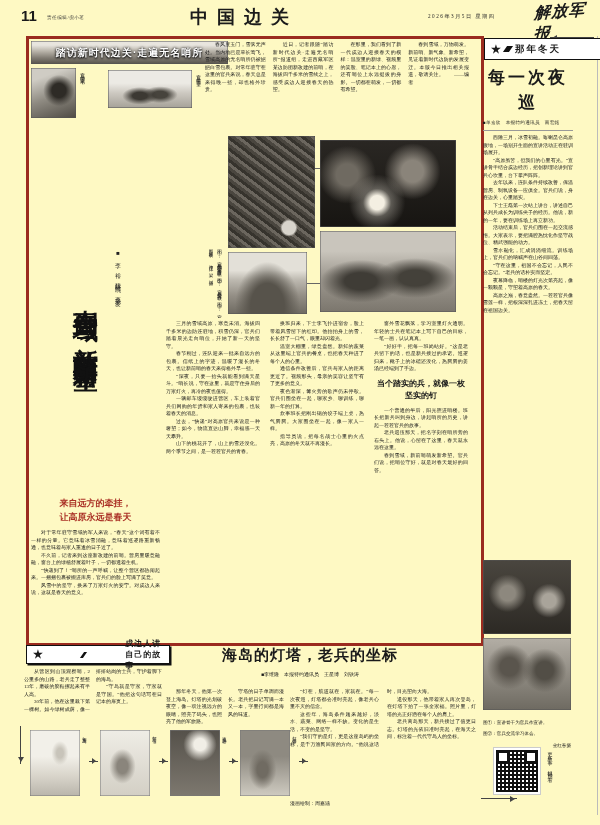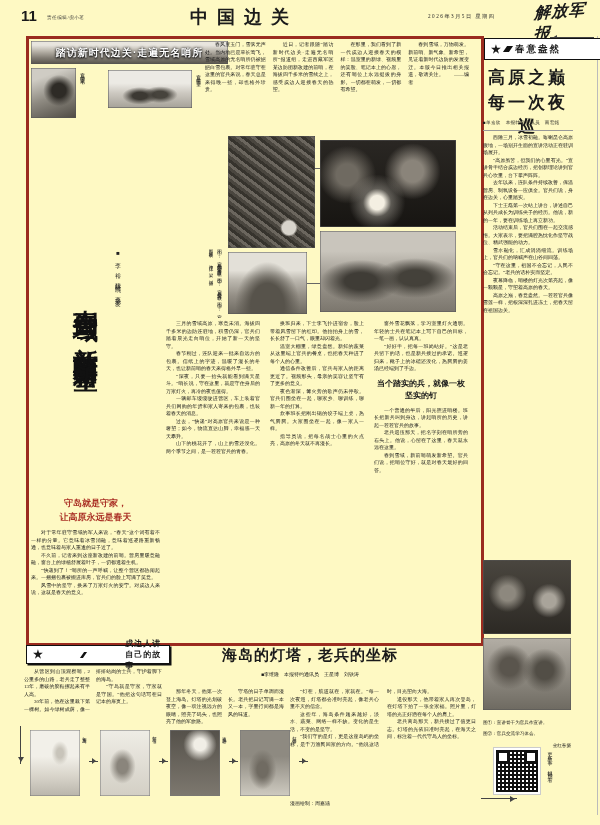--- a/index.html
+++ b/index.html
@@ -160,21 +160,21 @@
   <div class="abs ph ph-fire g-fire"></div>
   <div class="abs ph ph-group g-group"></div>
   <div class="abs ph ph-callig g-callig"></div>
   <div class="abs cl-line1"></div>
   <div class="abs cl-line2"></div>
   <div class="abs cl-cap">图①：官兵夜间围坐篝火旁取暖。图②：官兵挥毫写春联。图③：官兵与驻地群众围坐联欢。　卢汪洋、梁　晨摄</div>
 
   <div class="abs feat-h">春到雪域：新前哨萌发新希望</div>
   <div class="abs feat-by">■李　裕　魏晓凯　李爱爱</div>
   <div class="abs kicker">
-    <div>守岛就是守家，</div>
+    <div>来自远方的牵挂，</div>
     <div>让高原永远是春天</div>
   </div>
   <div class="abs txt feat-left-body">
       <p>对于常年驻守雪域的军人来说，“春天”这个词有着不一样的分量。它意味着冰雪消融，意味着巡逻路重新畅通，也意味着与家人重逢的日子近了。</p>
       <p>不久前，记者来到这座新改建的前哨。营房里暖意融融，窗台上的绿植舒展着叶子，一切都透着生机。</p>
       <p>“快递到了！”哨所的一声呼喊，让整个营区都热闹起来。一捆捆包裹被搬进库房，官兵们的脸上写满了笑意。</p>
       <p>风雪中的坚守，换来了万家灯火的安宁。对戍边人来说，这就是春天的意义。</p>
     </div>
 
   <div class="abs txt mc mc1">
@@ -206,24 +206,23 @@
     <div>
         <p>一个普通的午后，阳光照进哨楼。班长把新兵叫到身边，讲起哨所的历史，讲起一茬茬官兵的故事。</p>
         <p>老兵退伍那天，把名字刻在哨所旁的石头上。他说，心留在了这里，春天就永远在这里。</p>
         <p>春到雪域，新前哨萌发新希望。官兵们说，把哨位守好，就是对春天最好的回答。</p>
       </div>
   </div>
 
   <div class="abs tagbox sb-tag">
     <span class="star-icon"></span>
     <span class="flag"></span>
-    <span>春意盎然</span>
+    <span>那年冬天</span>
   </div>
   <div class="abs sb-h">
-    <div>高原之巅</div>
     <div>每一次夜巡</div>
   </div>
   <div class="abs sb-by">■单嘉欣　本报特约通讯员　南宏甄</div>
   <div class="abs sb-div"></div>
   <div class="abs txt sb-body">
       <p>西陲三月，冰雪初融。喀喇昆仑高原腹地，一场别开生面的宣讲活动正在驻训场展开。</p>
       <p>“高原虽苦，但我们的心里有光。”宣讲骨干结合戍边经历，把创新理论讲到官兵心坎里，台下掌声阵阵。</p>
       <p>去年以来，连队条件持续改善，保温营房、制氧设备一应俱全。官兵们说，身在边关，心里踏实。</p>
       <p>下士王磊第一次站上讲台，讲述自己从列兵成长为训练尖子的经历。他说，新的一年，要在训练场上再立新功。</p>
       <p>活动结束后，官兵们围在一起交流感悟。大家表示，要把满腔热忱化作坚守战位、精武强能的动力。</p>

